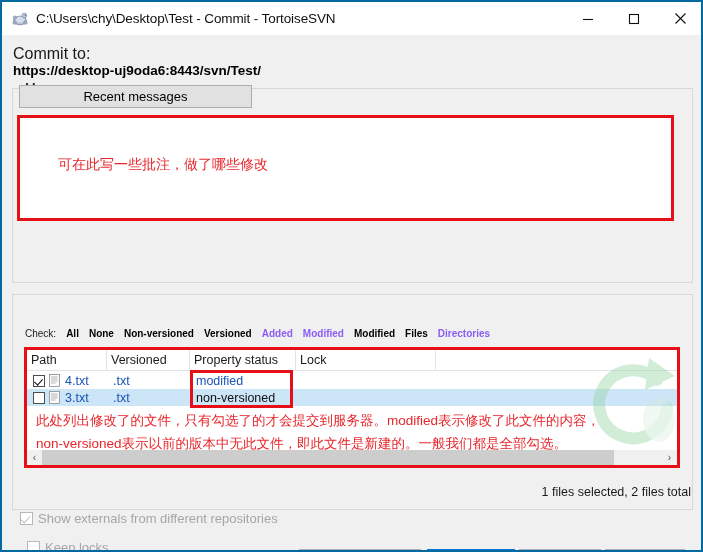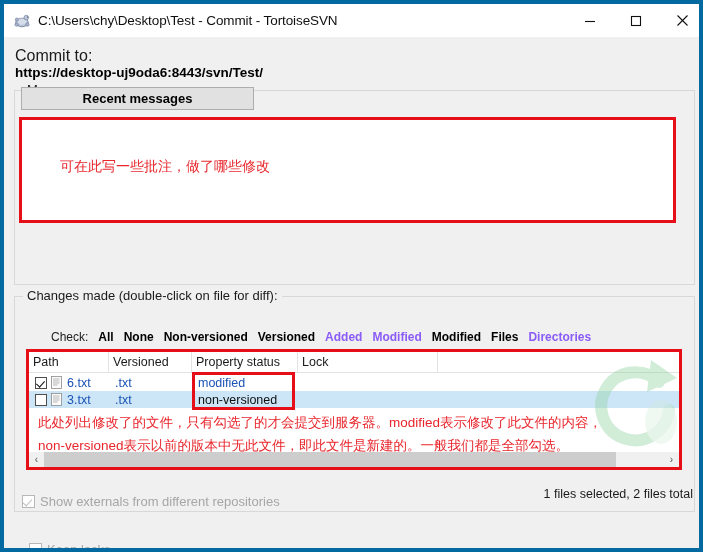--- a/index.html
+++ b/index.html
@@ -7,21 +7,21 @@
     margin: 0; padding: 0;
     width: 703px; height: 552px;
     overflow: hidden;
     background: #ffffff;
     font-family: "Liberation Sans", "DejaVu Sans", sans-serif;
   }
   #window {
     position: relative;
     width: 703px; height: 552px;
     background: #f0f0f0;
-    border: 4px solid #0369a1;
+    border: 2px solid #0369a1;
     overflow: hidden;
   }
 
   
   #titlebar {
     position: absolute; left: 0; top: 0;
     width: 701px; height: 33px;
     background: #ffffff;
     display: flex; align-items: center;
   }
@@ -73,41 +73,41 @@
   
   .btn {
     background: #e1e1e1;
     border: 1px solid #adadad;
     font-size: 13px; color: #000;
     display: flex; align-items: center; justify-content: center;
     white-space: nowrap;
     font-family: "Liberation Sans", "DejaVu Sans", sans-serif;
   }
   #recent-messages {
-    position: absolute; left: 17px; top: 50px; width: 233px; height: 23px; font-weight: bold;
+    position: absolute; left: 17px; top: 50px; width: 233px; height: 23px;
   }
 
   
   #msg-outer {
     position: absolute; left: 15px; top: 80px;
     width: 657px; height: 106px;
     border: 3px solid #e60f18;
     background: #ffffff;
   }
   #msg-text {
     position: absolute; left: 38px; top: 38px;
     font-size: 14px; color: #e8262c;
     white-space: nowrap;
   }
 
   
   #check-row {
     position: absolute; left: 12px; top: 33px;
     display: flex; align-items: flex-end; gap: 0px;
-    font-size: 12px; white-space: nowrap; margin-left: 24px;
+    font-size: 10px; white-space: nowrap;
   }
   #check-row .clbl { color: #1a1a1a; margin-right: 10px; }
   #check-row .link {
     font-weight: bold; color: #000; margin-right: 10px;
   }
   #check-row .link.disabled { color: #8b5cf6; font-weight: bold; }
 
   
   #list-outer {
     position: absolute; left: 11px; top: 52px;
@@ -211,21 +211,21 @@
   .chkline .box.on::after {
     content: ""; position: absolute; left: 2px; top: 1px;
     width: 4px; height: 8px;
     border: solid #101010; border-width: 0 1.7px 1.7px 0;
     transform: rotate(42deg);
   }
   .chkline.dis .box.on::after { border-color: #bdbdbd; }
   .chkline.dis { color: #a6a6a6; }
 
   #show-unversioned { left: 18px; top: 450px; color: #1a1a1a; }
-  #show-externals  { left: 18px; top: 457px; align-items: center; }
+  #show-externals  { left: 18px; top: 476px; align-items: center; }
   #keep-locks      { left: 25px; top: 505px; }
 
   #files-status {
     position: absolute; right: 12px; top: 450px;
     font-size: 12.5px; color: #1a1a1a; white-space: nowrap;
   }
 
   
   .bbtn {
     position: absolute; height: 25px; top: 514px;
@@ -293,21 +293,20 @@
       <span class="group-title">Message:</span>
     </div>
 
     <div class="btn" id="recent-messages">Recent messages</div>
 
     <div id="msg-outer">
       <div id="msg-text">可在此写一些批注，做了哪些修改</div>
     </div>
 
     <div class="groupbox" id="changes-group">
-      <span class="group-title">Changes made (double-click on file for diff):</span>
 
       <div id="check-row">
         <span class="clbl">Check:</span>
         <span class="link">All</span>
         <span class="link">None</span>
         <span class="link">Non-versioned</span>
         <span class="link">Versioned</span>
         <span class="link disabled">Added</span>
         <span class="link disabled">Modified</span>
         <span class="link">Modified</span>
@@ -330,21 +329,21 @@
               <span class="cb checked"></span>
               <span class="docicon">
                 <svg width="11" height="13" viewBox="0 0 11 13">
                   <rect x="0.5" y="0.5" width="10" height="12" fill="#fbfbfb" stroke="#8a8a8a" stroke-width="0.8"></rect>
                   <line x1="2" y1="3" x2="8.5" y2="3" stroke="#9a9a9a" stroke-width="0.7"></line>
                   <line x1="2" y1="5" x2="8.5" y2="5" stroke="#9a9a9a" stroke-width="0.7"></line>
                   <line x1="2" y1="7" x2="8.5" y2="7" stroke="#9a9a9a" stroke-width="0.7"></line>
                   <line x1="2" y1="9" x2="6.5" y2="9" stroke="#9a9a9a" stroke-width="0.7"></line>
                 </svg>
               </span>
-              <span class="fname">6.txt</span>
+              <span class="fname">4.txt</span>
             </div>
             <div class="rcell ext" style="width:83px">.txt</div>
             <div class="rcell stat-mod" style="width:94px">modified</div>
             <div class="rcell" style="width:106px"></div>
             <div class="rcell" style="width:140px"></div>
           </div>
 
           <div class="row" id="row1">
             <div class="rcell" style="width:80px">
               <span class="cb"></span>

